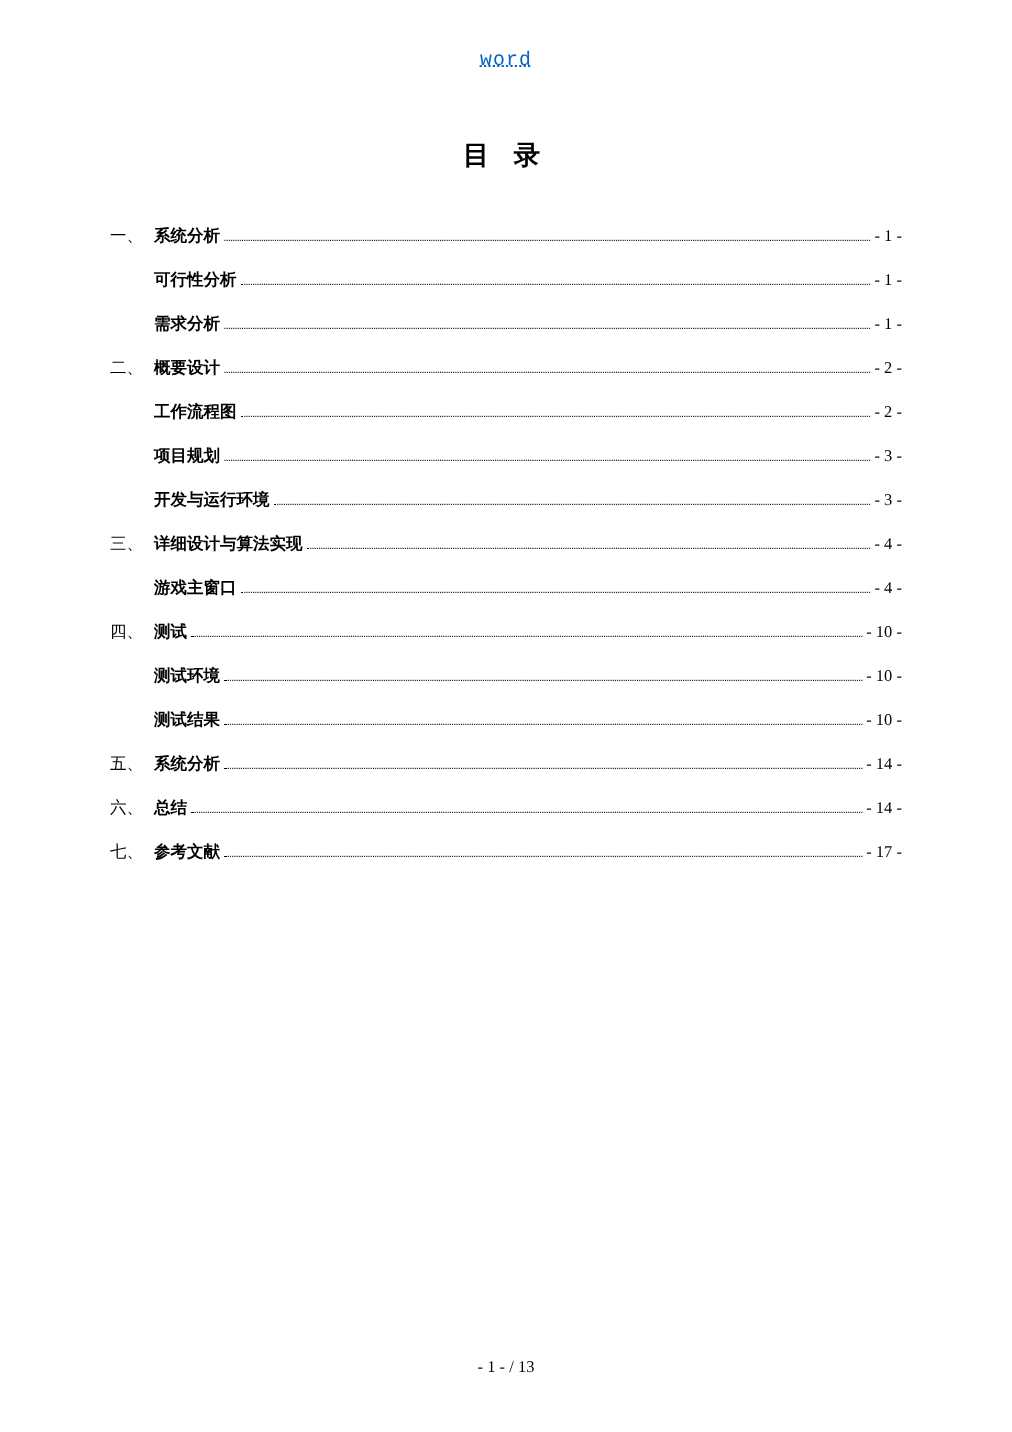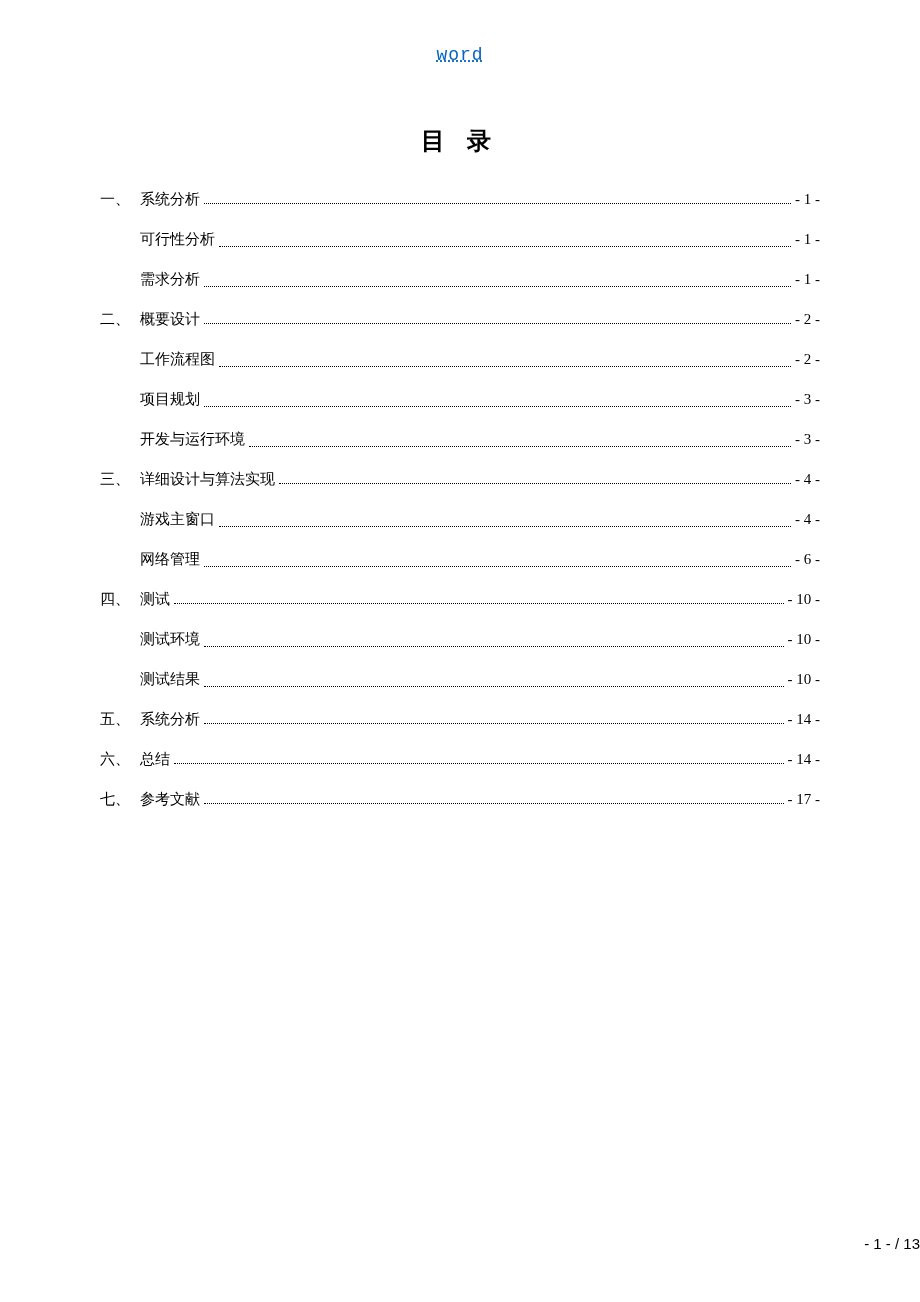--- a/index.html
+++ b/index.html
@@ -30,68 +30,68 @@
       text-decoration: underline;
       text-decoration-style: dotted;
       font-family: "Courier New", monospace;
       font-size: 18px;
       letter-spacing: 1px;
     }
     .toc-title {
       text-align: center;
       font-size: 24px;
       font-weight: bold;
-      margin-bottom: 30px;
+      margin-bottom: 46px;
       letter-spacing: 8px;
       font-family: "SimSun", "宋体", serif;
     }
     .toc {
       width: 100%;
     }
     .toc-entry {
       display: flex;
       align-items: baseline;
       margin-bottom: 16px;
       font-size: 15px;
       line-height: 1.6;
     }
     .toc-entry.level1 {
       margin-left: 0;
     }
     .toc-entry.level2 {
       margin-left: 40px;
-      align-items: flex-end;
     }
     .toc-number {
       min-width: 40px;
       flex-shrink: 0;
     }
     .toc-label {
       flex-shrink: 0;
       white-space: nowrap;
+      font-weight: bold;
     }
     .toc-dots {
       flex: 1;
       border-bottom: 1.5px dotted #000;
       margin: 0 4px 4px 4px;
       min-width: 20px;
     }
     .toc-page {
       flex-shrink: 0;
       white-space: nowrap;
       font-family: "Times New Roman", serif;
     }
     .footer {
       position: absolute;
       bottom: 50px;
       left: 0;
       width: 100%;
-      text-align: right;
+      text-align: center;
       font-size: 15px;
-      font-family: Liberation Sans, sans-serif;
+      font-family: Liberation Serif, serif;
     }
   </style>
 </head>
 <body>
 
 <div class="page">
 
   <div class="header-link">
     <a href="#">word</a>
   </div>
@@ -140,25 +140,20 @@
         <span class="toc-number">三、</span>
         <span class="toc-label">详细设计与算法实现</span>
         <span class="toc-dots"></span>
         <span class="toc-page">- 4 -</span>
       </div>
       <div class="toc-entry level2">
         <span class="toc-label">游戏主窗口</span>
         <span class="toc-dots"></span>
         <span class="toc-page">- 4 -</span>
       </div>
-      <div class="toc-entry level2">
-        <span class="toc-label">网络管理</span>
-        <span class="toc-dots"></span>
-        <span class="toc-page">- 6 -</span>
-      </div>
       <div class="toc-entry level1">
         <span class="toc-number">四、</span>
         <span class="toc-label">测试</span>
         <span class="toc-dots"></span>
         <span class="toc-page">- 10 -</span>
       </div>
       <div class="toc-entry level2">
         <span class="toc-label">测试环境</span>
         <span class="toc-dots"></span>
         <span class="toc-page">- 10 -</span>

